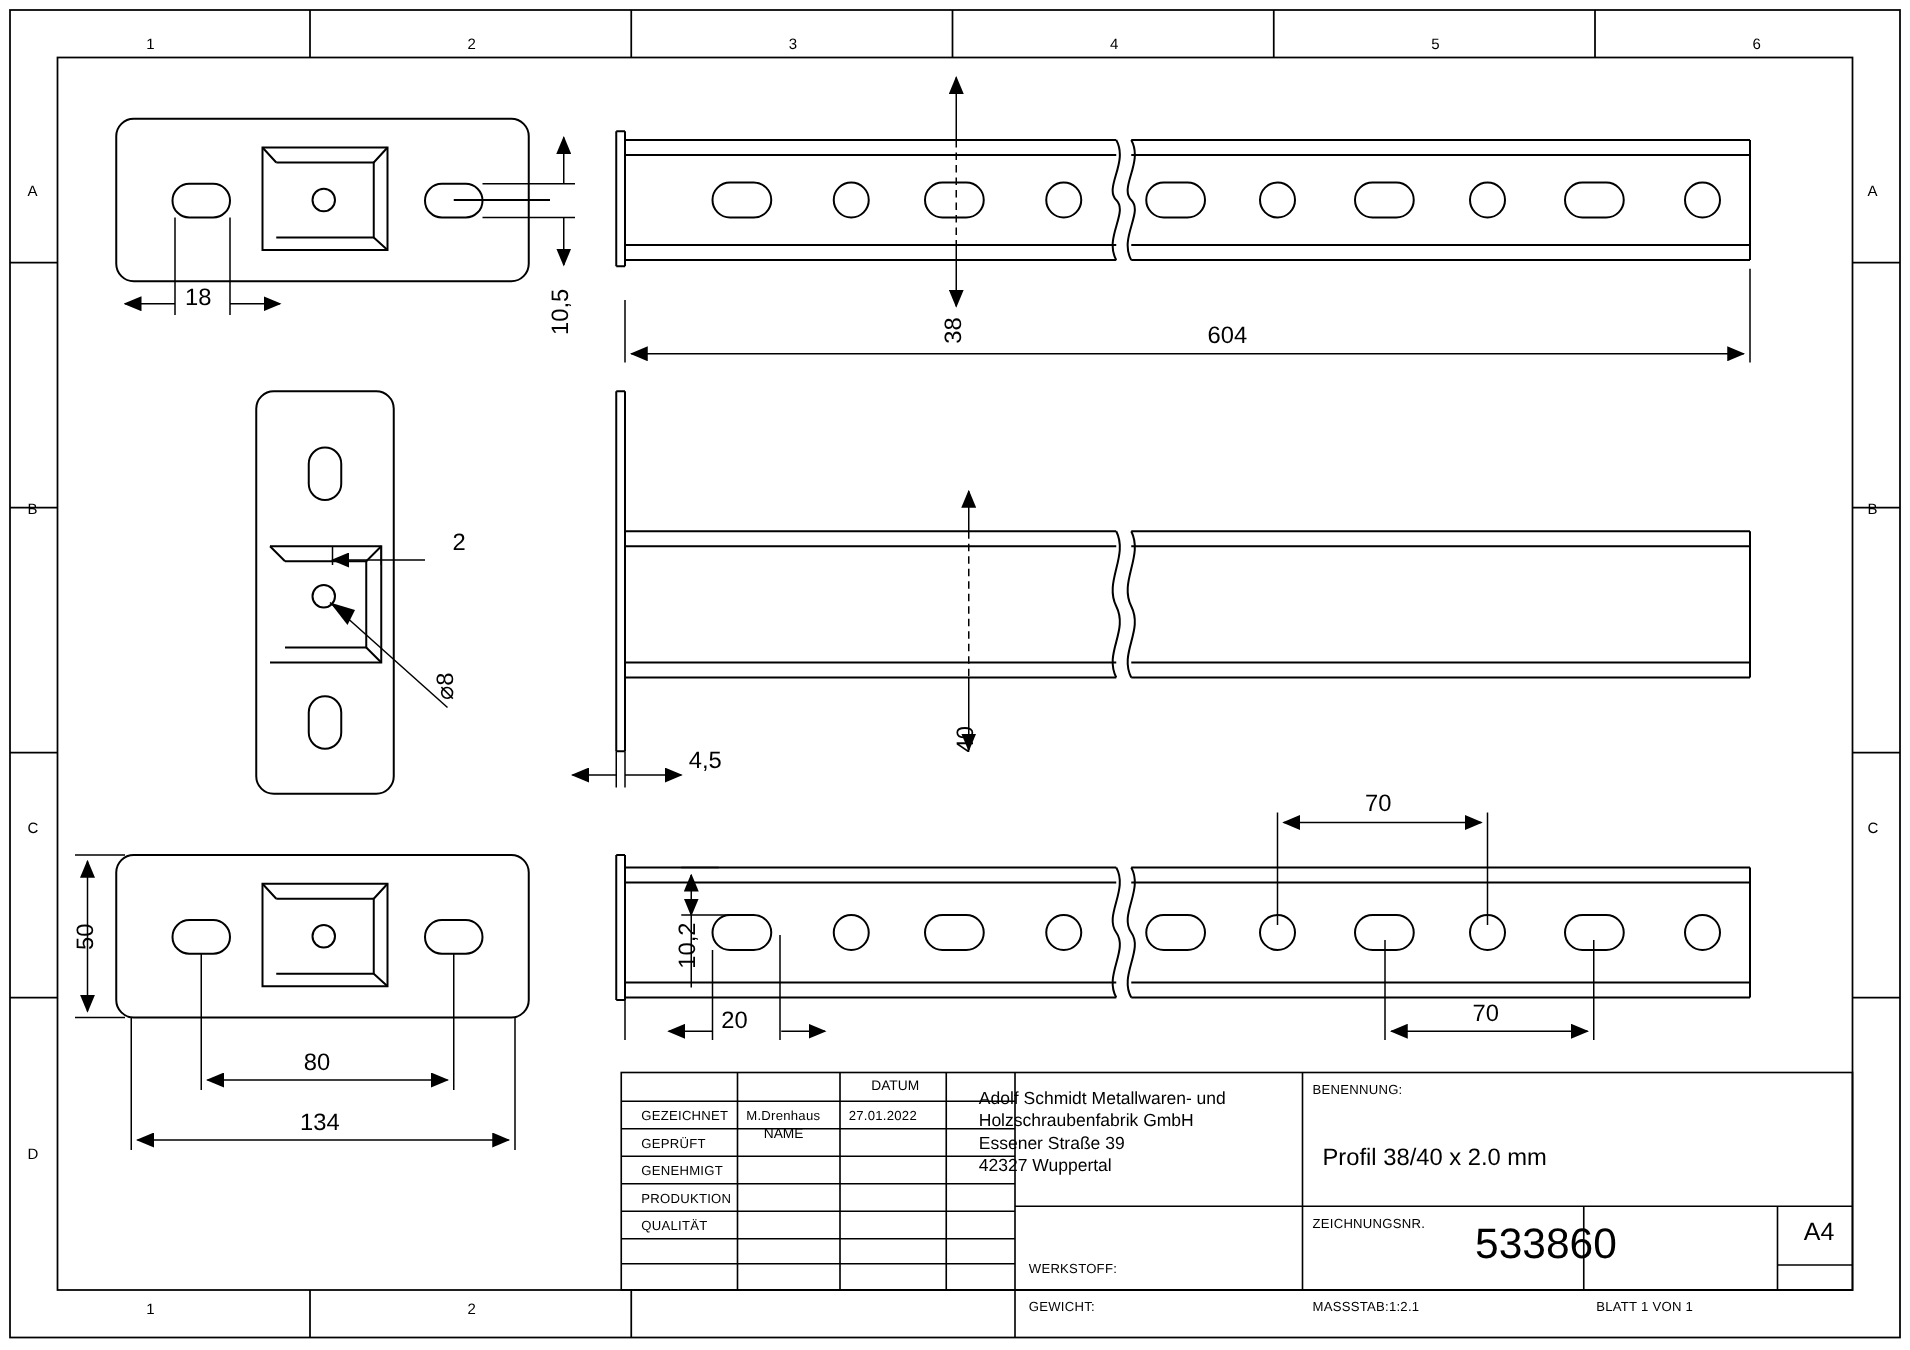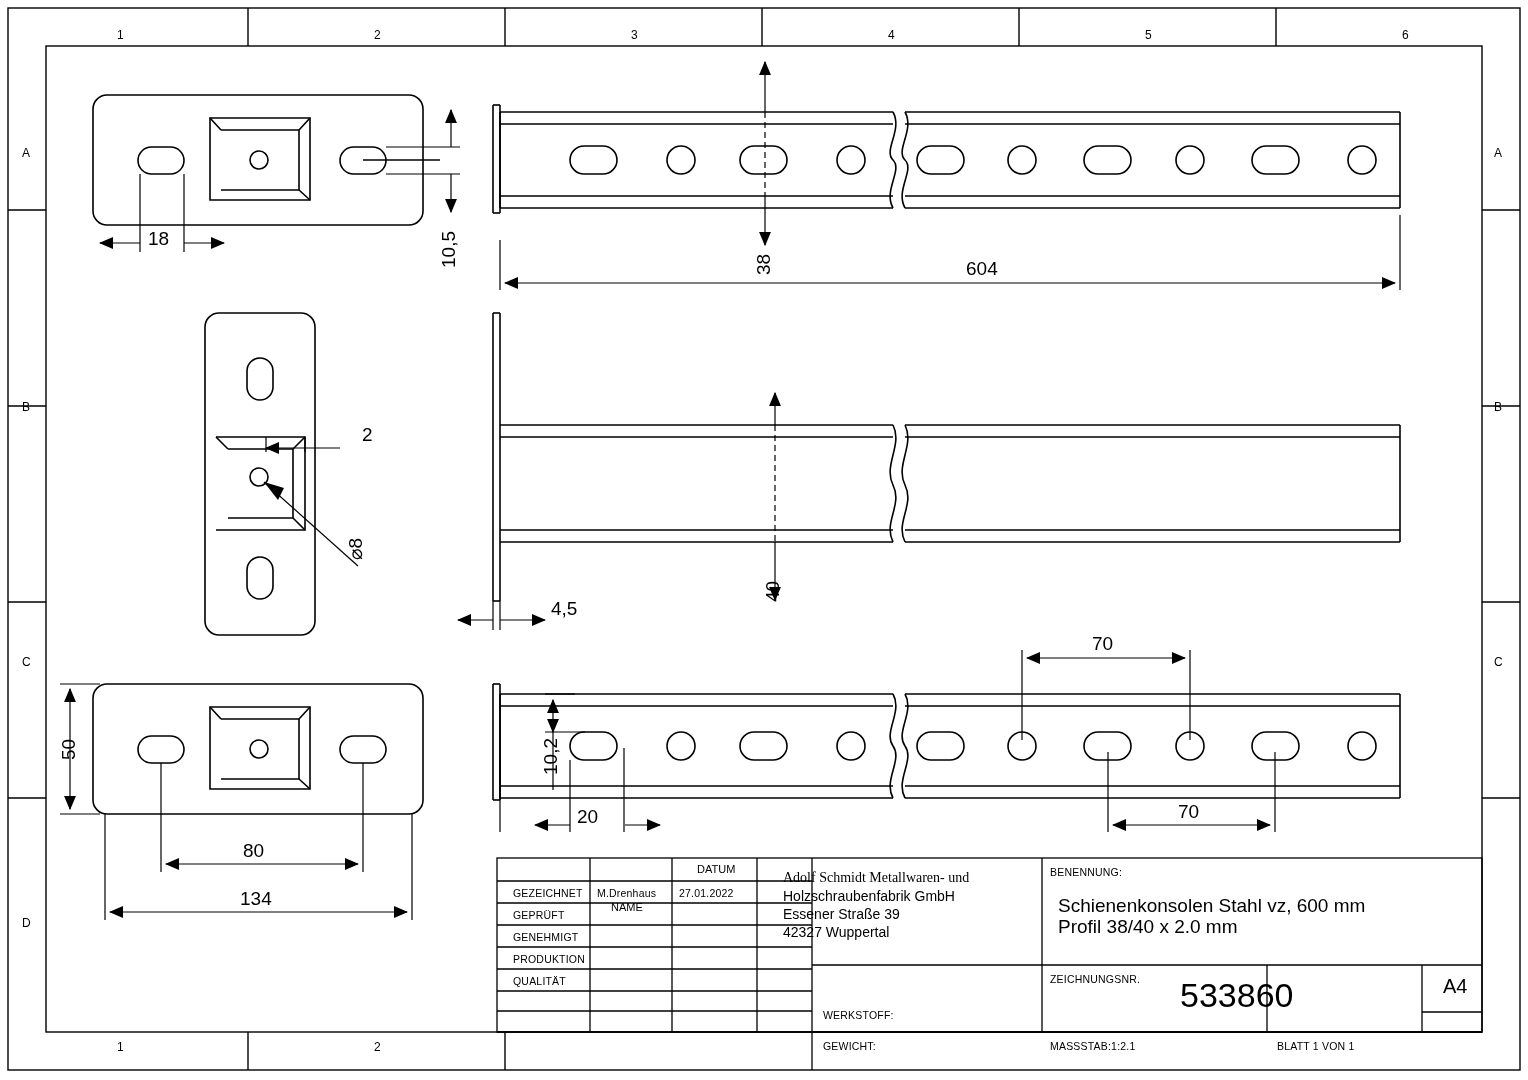--- a/index.html
+++ b/index.html
@@ -318,30 +318,29 @@
 
   <div class="txt tb-label" style="left:513px;top:887px;">GEZEICHNET</div>
   <div class="txt tb-label" style="left:513px;top:909px;">GEPRÜFT</div>
   <div class="txt tb-label" style="left:513px;top:931px;">GENEHMIGT</div>
   <div class="txt tb-label" style="left:513px;top:953px;">PRODUKTION</div>
   <div class="txt tb-label" style="left:513px;top:975px;">QUALITÄT</div>
 
   <div class="txt tb-label" style="left:597px;top:887px;">M.Drenhaus</div>
   <div class="txt tb-label" style="left:679px;top:887px;">27.01.2022</div>
 
-  <div class="txt tb-txt" style="left:783px;top:870px;font-family:Liberation Serif, serif;">Adolf Schmidt Metallwaren- und</div>
+  <div class="txt tb-txt" style="left:783px;top:870px;">Adolf Schmidt Metallwaren- und</div>
   <div class="txt tb-txt" style="left:783px;top:888px;">Holzschraubenfabrik GmbH</div>
   <div class="txt tb-txt" style="left:783px;top:906px;">Essener Straße 39</div>
   <div class="txt tb-txt" style="left:783px;top:924px;">42327 Wuppertal</div>
 
   <div class="txt tb-label" style="left:823px;top:972px;margin-top:37px;">WERKSTOFF:</div>
   <div class="txt tb-label" style="left:823px;top:1040px;">GEWICHT:</div>
 
   <div class="txt tb-label" style="left:1050px;top:866px;">BENENNUNG:</div>
-  <div class="txt" style="left:1058px;top:895px;font-size:19px;">Schienenkonsolen Stahl vz, 600 mm</div>
   <div class="txt" style="left:1058px;top:916px;font-size:19px;text-align:right;">Profil 38/40 x 2.0 mm</div>
 
   <div class="txt tb-label" style="left:1050px;top:973px;">ZEICHNUNGSNR.</div>
   <div class="txt tb-big" style="left:1180px;top:976px;">533860</div>
   <div class="txt tb-a4" style="left:1443px;top:975px;">A4</div>
 
   <div class="txt tb-label" style="left:1050px;top:1040px;">MASSSTAB:1:2.1</div>
   <div class="txt tb-label" style="left:1277px;top:1040px;">BLATT 1 VON 1</div>
 
 </div>

